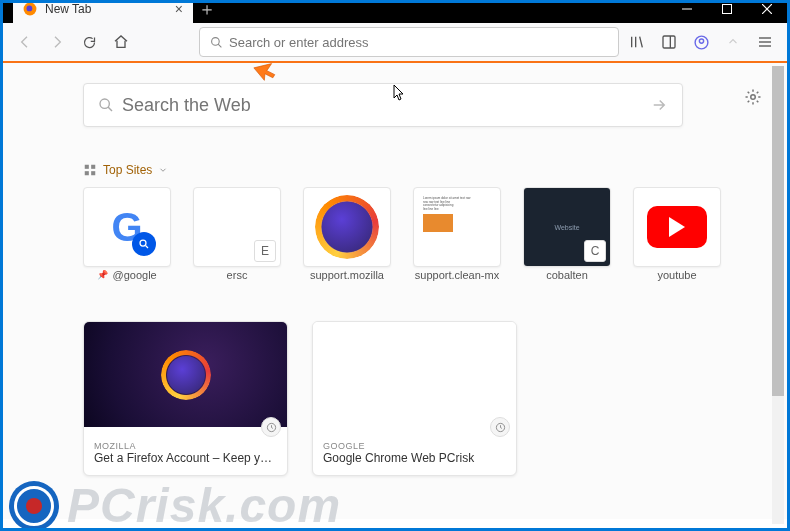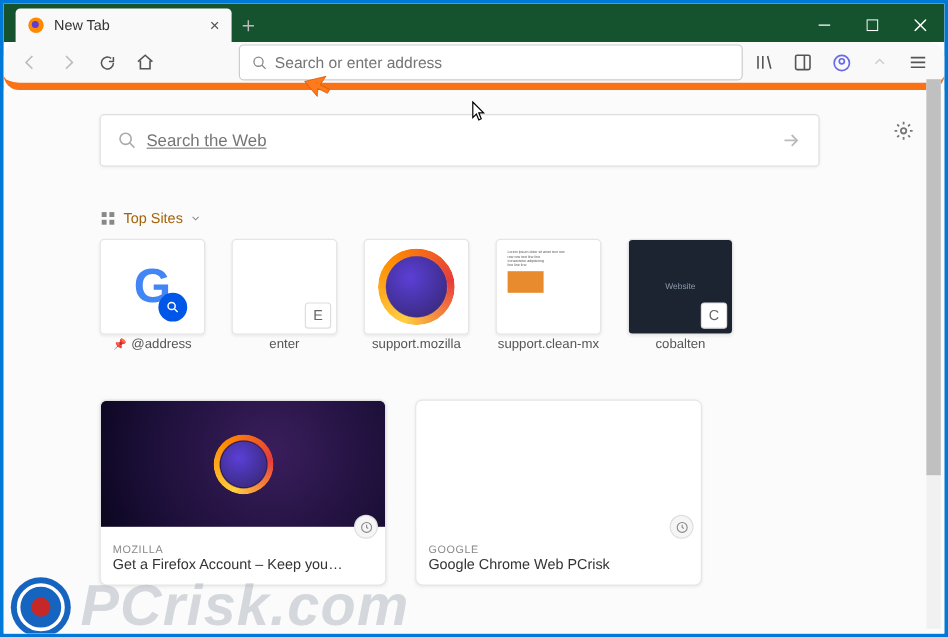--- a/index.html
+++ b/index.html
@@ -7,22 +7,22 @@
   font-family: "Segoe UI", Arial, sans-serif;
   font-size: 13px;
   width: 790px;
   height: 531px;
   background: #fff;
   position: relative;
   overflow: hidden;
   border: 3px solid #0078d7;
 }
 .titlebar {
-  height: 32px;
-  background: #14532d;
+  height: 20px;
+  background: #000000;
   display: flex;
   align-items: flex-end;
 }
 .tab {
   height: 28px;
   background: #f9f9fa;
   border-radius: 4px 4px 0 0;
   margin-left: 10px;
   display: flex;
   align-items: center;
@@ -37,22 +37,21 @@
 .titlebar-spacer { flex: 1; }
 .win-controls { display: flex; }
 .win-btn { width: 40px; height: 28px; display: flex; align-items: center; justify-content: center; color: #fff; cursor: pointer; }
 .toolbar {
   height: 40px;
   background: #f9f9fa;
   display: flex;
   align-items: center;
   padding: 0 8px;
   gap: 4px;
-  border-bottom: 6px solid #f97316;
-  border-radius: 13px;
+  border-bottom: 2px solid #f97316;
 }
 .tool-btn { width: 28px; height: 28px; display: flex; align-items: center; justify-content: center; color: #555; cursor: pointer; border-radius: 3px; }
 .tool-btn.disabled { color: #bbb; }
 .urlbar {
   flex: 0 0 420px;
   margin-left: 60px;
   height: 30px;
   border: 1px solid #ccc;
   border-radius: 4px;
   display: flex;
@@ -76,39 +75,39 @@
   height: 44px;
   background: #fff;
   border: 1px solid #e0e0e0;
   border-radius: 4px;
   box-shadow: 0 1px 3px rgba(0,0,0,0.05);
   display: flex;
   align-items: center;
   padding: 0 14px;
   margin-bottom: 36px;
 }
-.bigsearch input { border: none; outline: none; flex: 1; margin-left: 8px; font-size: 14px; color: #888; text-decoration: underline; }
+.bigsearch input { border: none; outline: none; flex: 1; margin-left: 8px; font-size: 18px; color: #888; }
 .section-header {
   display: flex;
   align-items: center;
   gap: 6px;
   color: #a16207;
   font-size: 12px;
   font-weight: 400;
   margin-bottom: 10px;
 }
 .section-header svg { color: #888; }
 .tile-row { display: flex; gap: 22px; margin-bottom: 40px; }
 .tile { width: 88px; display: flex; flex-direction: column; align-items: center; gap: 2px; cursor: pointer; }
 .tile-thumb { width: 88px; height: 80px; background: #fff; border: 1px solid #e5e5e5; border-radius: 4px; position: relative; box-shadow: 0 1px 2px rgba(0,0,0,0.05); display: flex; align-items: center; justify-content: center; overflow: hidden; }
 .tile-label-row { display: flex; align-items: center; gap: 4px; font-size: 11px; color: #555; white-space: nowrap; }
 .tile-pin { color: #999; font-size: 9px; }
 .badge-letter { position: absolute; bottom: 4px; right: 4px; width: 22px; height: 22px; background: #fff; border: 1px solid #ddd; border-radius: 3px; display: flex; align-items: center; justify-content: center; font-size: 12px; color: #666; }
 .card-row { display: flex; gap: 24px; }
-.card { width: 239px; background: #fff; border: 1px solid #e5e5e5; border-radius: 6px; box-shadow: 0 1px 3px rgba(0,0,0,0.08); overflow: hidden; cursor: pointer; }
+.card { width: 205px; background: #fff; border: 1px solid #e5e5e5; border-radius: 6px; box-shadow: 0 1px 3px rgba(0,0,0,0.08); overflow: hidden; cursor: pointer; }
 .card-img { height: 105px; background: #eee; display: flex; align-items: center; justify-content: center; position: relative; }
 .card-history { position: absolute; right: 6px; bottom: -10px; width: 20px; height: 20px; background: #f5f5f5; border: 1px solid #ddd; border-radius: 50%; display: flex; align-items: center; justify-content: center; }
 .card-body { padding: 14px 10px 10px 10px; }
 .card-src { font-size: 9px; color: #888; letter-spacing: 0.5px; }
 .card-title { font-size: 12px; color: #333; white-space: nowrap; overflow: hidden; text-overflow: ellipsis; }
 .scrollbar { position: absolute; right: 3px; top: 63px; width: 12px; height: 458px; background: #f1f1f1; }
 .scroll-thumb { position: absolute; top: 0; width: 12px; height: 330px; background: #c0c0c0; }
 .pointer-overlay { position: absolute; left: 250px; top: 52px; width: 28px; height: 28px; pointer-events: none; }
 .cursor-overlay { position: absolute; left: 389px; top: 81px; pointer-events: none; color: #333; }
 .watermark { position: absolute; left: 0px; bottom: -5px; width: 100%; pointer-events: none; display: flex; align-items: center; gap: 8px; font-family: Arial, sans-serif; }
@@ -264,29 +263,29 @@
         <span class="g-logo"><span class="b">G</span></span>
         <div class="g-lens">
             <svg width="12" height="12" viewBox="0 0 24 24">
               <circle cx="10" cy="10" r="6" fill="none" stroke="#fff" stroke-width="2.5"></circle>
               <line x1="15" y1="15" x2="20" y2="20" stroke="#fff" stroke-width="2.5"></line>
             </svg>
           </div>
       </div>
       <div class="tile-label-row">
           <span class="tile-pin">📌</span>
-          <span>@address</span>
+          <span>@google</span>
         </div>
     </div>
     <div class="tile">
       <div class="tile-thumb">
           <div class="badge-letter">E</div>
         </div>
       <div class="tile-label-row">
-          <span>enter</span>
+          <span>ersc</span>
         </div>
     </div>
     <div class="tile">
       <div class="tile-thumb">
           <div class="ff-circle">
             <div class="ff-ring"></div>
           </div>
         </div>
       <div class="tile-label-row">
           <span>support.mozilla</span>
@@ -300,20 +299,30 @@
           <span>support.clean-mx</span>
         </div>
     </div>
     <div class="tile">
       <div class="tile-thumb">
           <div class="dark-art">Website</div>
           <div class="badge-letter">C</div>
         </div>
       <div class="tile-label-row">
           <span>cobalten</span>
+        </div>
+    </div>
+    <div class="tile">
+      <div class="tile-thumb">
+          <div class="yt-art">
+            <div class="yt-tri"></div>
+          </div>
+        </div>
+      <div class="tile-label-row">
+          <span>youtube</span>
         </div>
     </div>
   </div>
 
 
   <div class="card-row">
     <div class="card">
       <div class="card-img">
         <div class="ff-card-bg">
             <div class="ff-circle" style="width:38px;height:38px">

